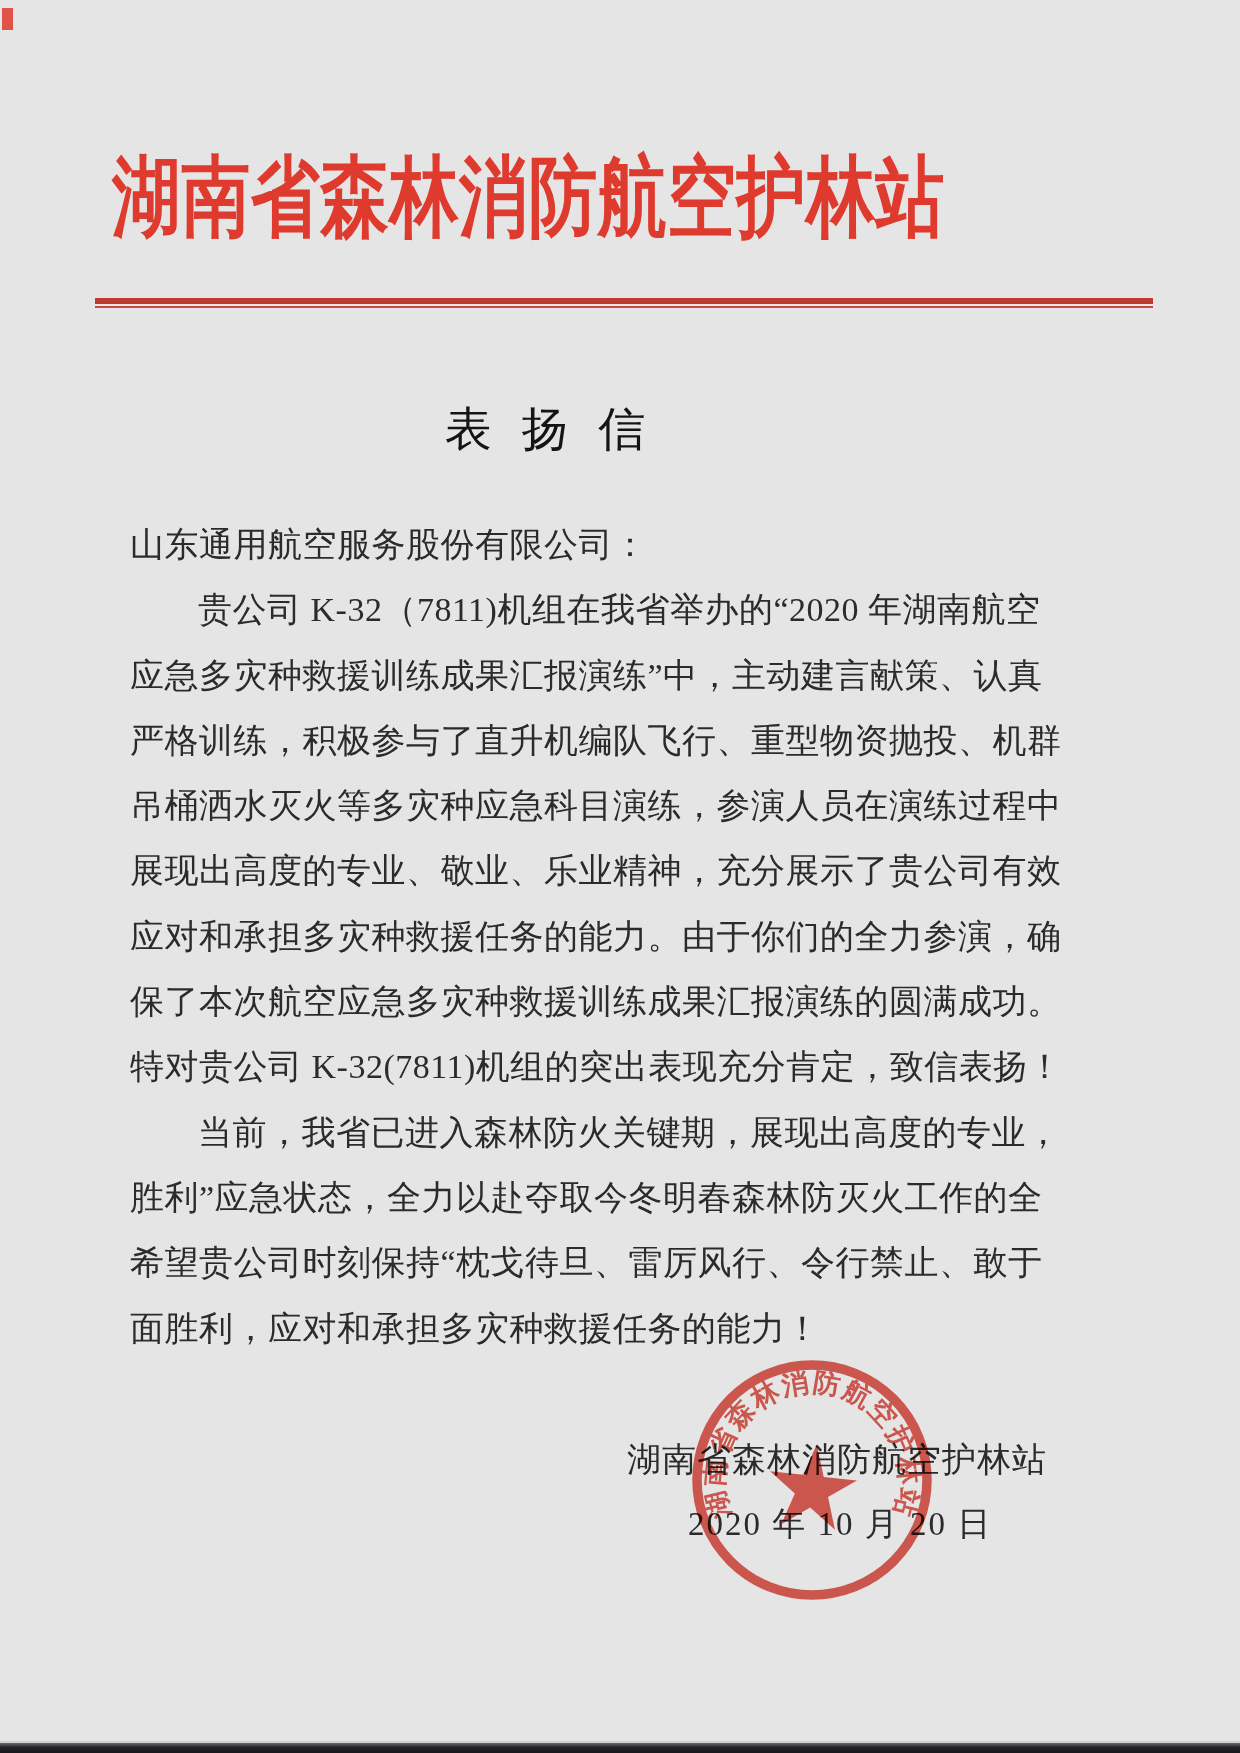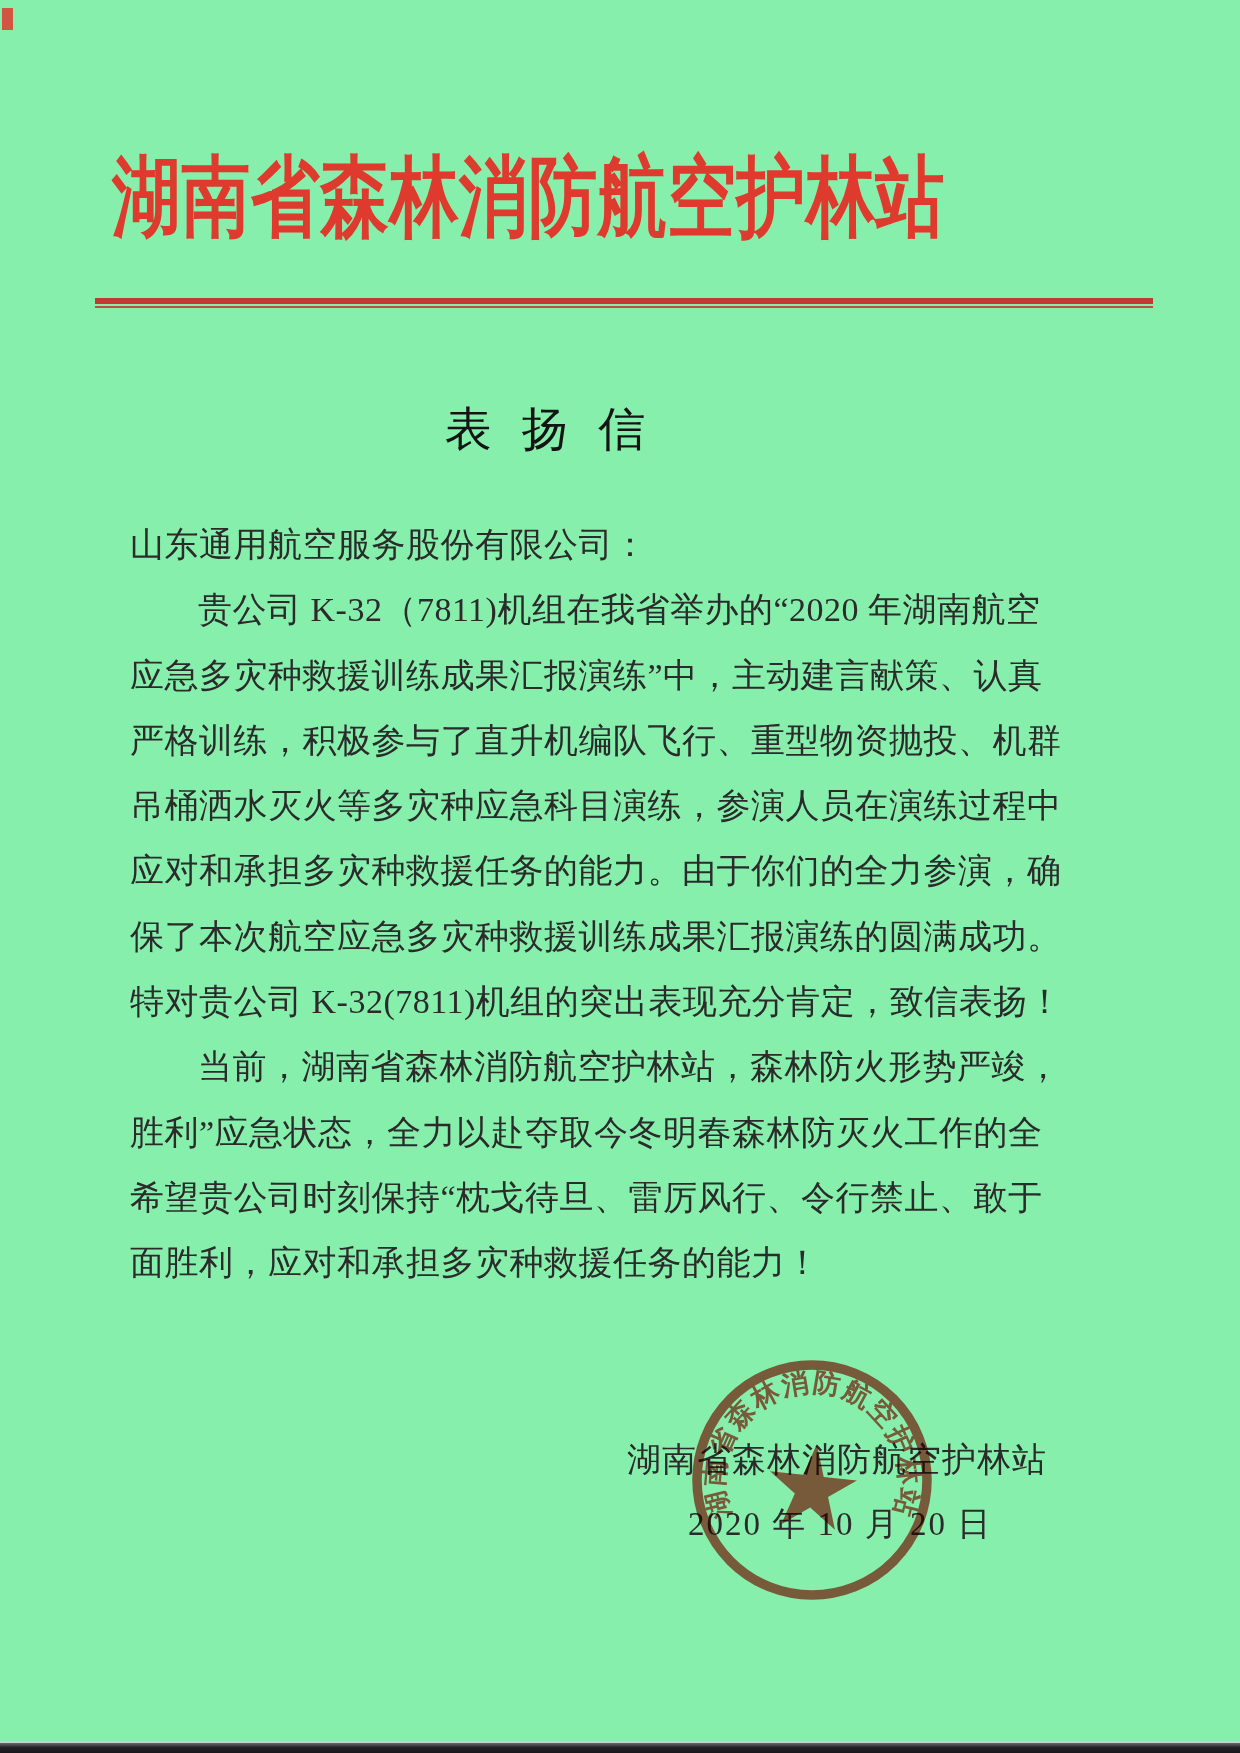--- a/index.html
+++ b/index.html
@@ -6,21 +6,21 @@
     --header-red:#df3a2e;
     --rule-red:#bf3a2f;
     --stamp-red:#dd4437;
     --body-text:#2b2b2b;
   }
   *{margin:0;padding:0;box-sizing:border-box;}
   html,body{background:#ffffff;}
   .page{
     position:relative;
     width:1240px;height:1753px;
-    background:#86efac;
+    background:#e5e5e5;
     overflow:hidden;
     font-family:"Liberation Serif","DejaVu Serif",serif;
   }
   
   .letterhead{
     position:absolute;
     left:112px;top:138px;
     font-size:88px;
     font-weight:bold;
     color:var(--header-red);
@@ -132,24 +132,25 @@
   </div>
 
   <div class="doc-title">表 扬 信</div>
 
   <div class="body">
     <div class="line nojust">山东通用航空服务股份有限公司：</div>
     <div class="line indent">贵公司 K-32（7811)机组在我省举办的“2020 年湖南航空</div>
     <div class="line">应急多灾种救援训练成果汇报演练”中，主动建言献策、认真</div>
     <div class="line">严格训练，积极参与了直升机编队飞行、重型物资抛投、机群</div>
     <div class="line">吊桶洒水灭火等多灾种应急科目演练，参演人员在演练过程中</div>
+    <div class="line">展现出高度的专业、敬业、乐业精神，充分展示了贵公司有效</div>
     <div class="line">应对和承担多灾种救援任务的能力。由于你们的全力参演，确</div>
     <div class="line">保了本次航空应急多灾种救援训练成果汇报演练的圆满成功。</div>
     <div class="line">特对贵公司 K-32(7811)机组的突出表现充分肯定，致信表扬！</div>
-    <div class="line indent">当前，湖南省森林消防航空护林站，森林防火形势严竣，</div>
+    <div class="line indent">当前，我省已进入森林防火关键期，展现出高度的专业，</div>
     <div class="line">胜利”应急状态，全力以赴夺取今冬明春森林防灭火工作的全</div>
     <div class="line">希望贵公司时刻保持“枕戈待旦、雷厉风行、令行禁止、敢于</div>
     <div class="line nojust">面胜利，应对和承担多灾种救援任务的能力！</div>
   </div>
 
   <div class="signature">湖南省森林消防航空护林站</div>
   <div class="date">2020 年 10 月 20 日</div>
 
   <svg class="stamp" viewBox="0 0 260 260" aria-hidden="true">
     <circle class="ring" cx="130" cy="130" r="115"></circle>

